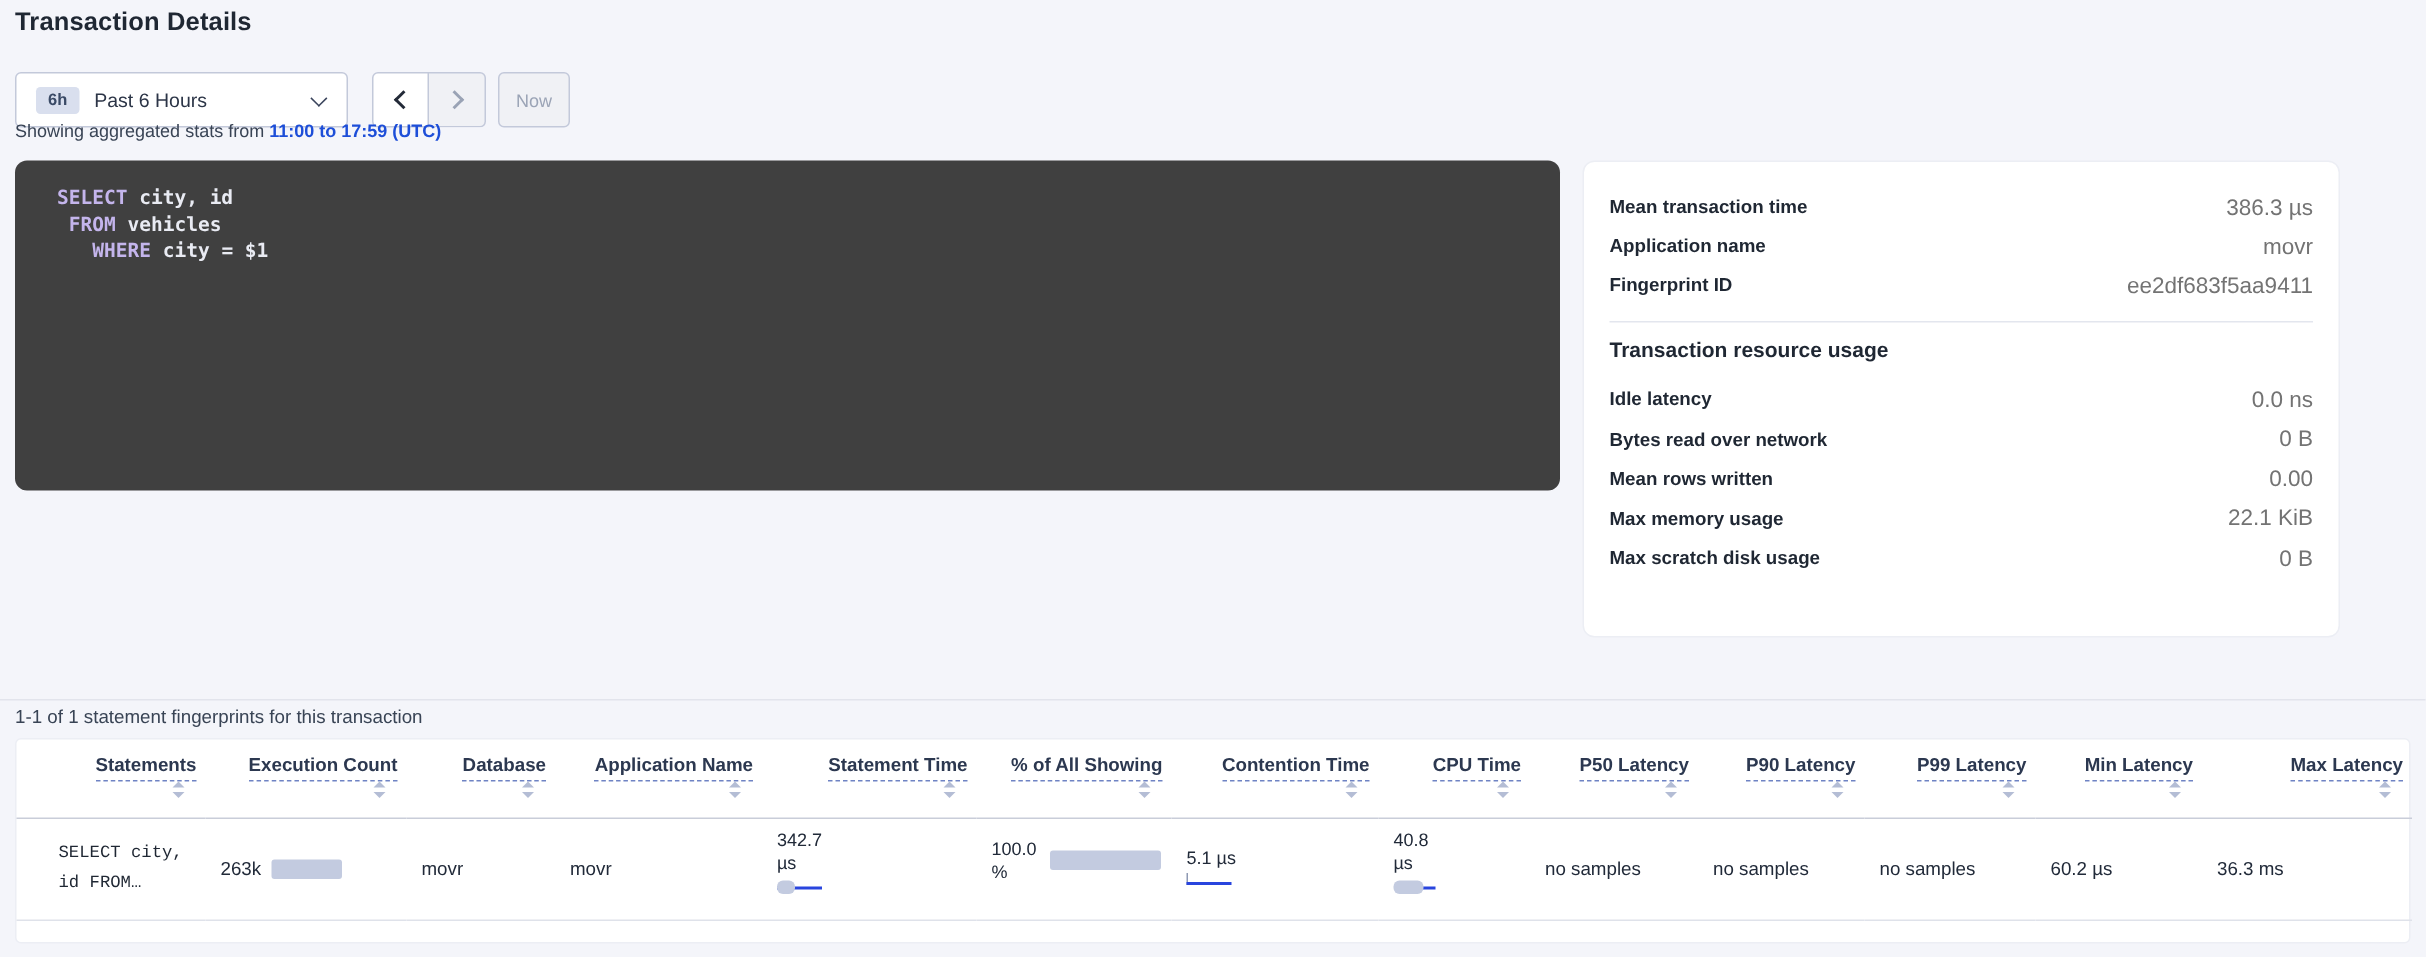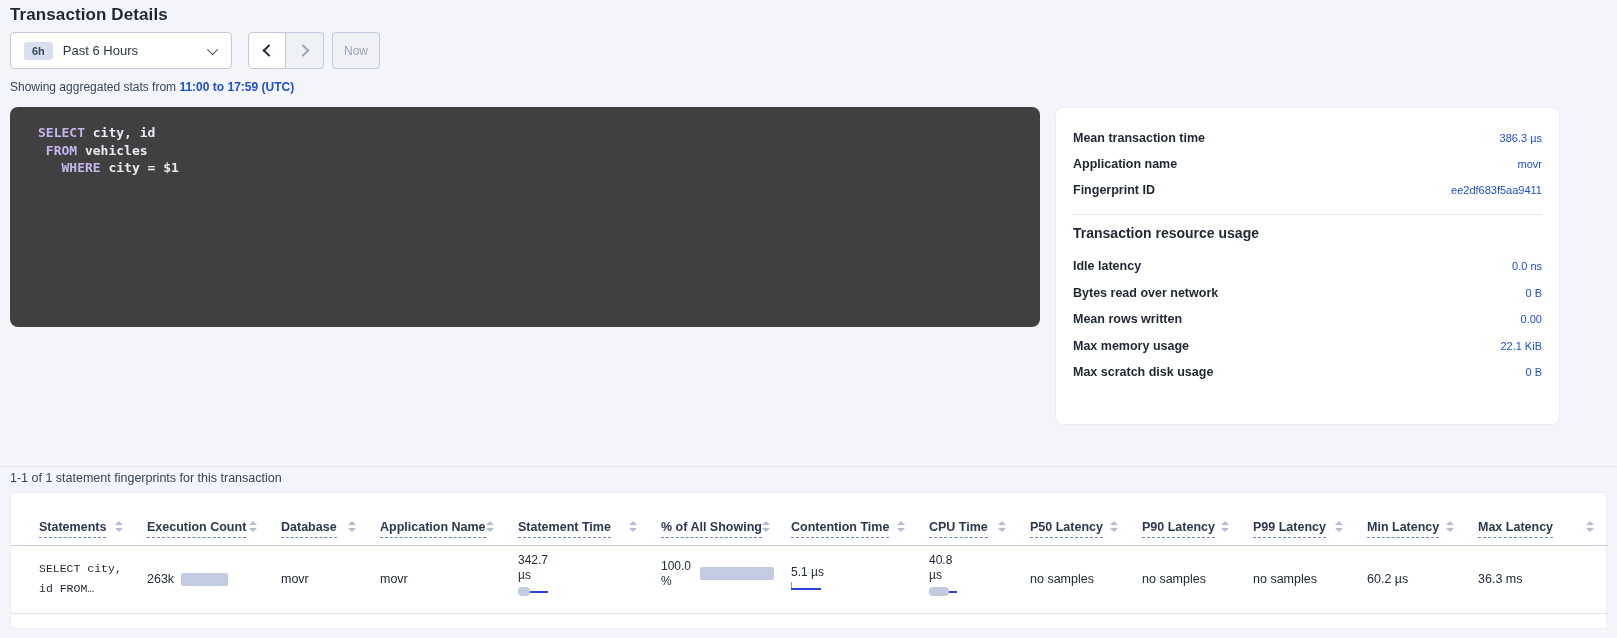--- a/index.html
+++ b/index.html
@@ -9,21 +9,21 @@
     font-family:"Liberation Sans", sans-serif;
     color:#212a39;
     position:relative;
     overflow:hidden;
   }
   .page-title {
     position:absolute; left:10px; top:5px;
     font-size:17px; font-weight:700; color:#1f2733; letter-spacing:.1px;
   }
   
-  .controls { position:absolute; left:10px; top:32px; display:flex; }
+  .controls { position:absolute; left:10px; top:48px; display:flex; }
   .time-dropdown {
     width:222px; height:37px; background:#fff;
     border:1px solid #c3c9da; border-radius:4px;
     display:flex; align-items:center; padding:0 13px; gap:10px; cursor:pointer;
   }
   .time-badge {
     background:#d9dfee; color:#3a4a66; font-size:11px; font-weight:700;
     padding:3px 8px; border-radius:3px;
   }
   .time-label { font-size:13px; color:#2c3547; }
@@ -63,37 +63,37 @@
 
   
   .summary-card {
     position:absolute; left:1055px; top:107px; width:505px; height:318px;
     background:#fff; border-radius:8px; border:1px solid #eceef4;
     padding:17px 17px 0 17px;
   }
   .kv-row { display:flex; justify-content:space-between; align-items:center; height:26px; }
   .kv-row.tall { height:26.5px; }
   .kv-label { font-size:12.5px; font-weight:700; color:#1f2733; }
-  .kv-value { font-size:11px; color:#1d4ed8; }
+  .kv-value { font-size:15px; color:#737373; }
   .summary-divider { border:none; border-top:1px solid #e3e6ee; margin:11px 0 10px 0; }
   .resource-title { font-size:14px; font-weight:700; color:#1f2733; margin:4px 0 12px 0; }
 
   
   .section-divider { position:absolute; left:0; top:466px; width:1617px; border-top:1px solid #e2e4ec; }
   .fingerprints-caption { position:absolute; left:10px; top:471px; font-size:12.5px; color:#394455; }
 
   .table-card {
     position:absolute; left:10px; top:492px; width:1597px; height:137px;
     background:#fff; border-radius:4px; border:1px solid #eceef4;
   }
   table { border-collapse:collapse; table-layout:fixed; width:1597px; }
   th, td { text-align:left; font-weight:normal; padding:0 6px 0 10px; }
   th:first-child, td:first-child { padding-left:28px; }
   thead th { height:52px; vertical-align:bottom; padding-bottom:7px; border-bottom:1px solid #c9cdd9; }
-  .th-inner { display:flex; align-items:flex-end; justify-content:space-between; cursor:pointer; }
+  .th-inner { display:flex; align-items:flex-end; justify-content:space-between; cursor:pointer;flex-direction:column; }
   .th-label {
     font-size:12.5px; font-weight:700; color:#2c3850;
     border-bottom:1px dashed #6f83c4; padding-bottom:3px; white-space:nowrap;
   }
   .sort-icon { display:flex; flex-direction:column; gap:2.5px; margin:0 8px 6px 0; }
   .sort-icon i { display:block; width:0; height:0; border-left:4px solid transparent; border-right:4px solid transparent; }
   .sort-icon .up   { border-bottom:4px solid #b4bdd5; }
   .sort-icon .down { border-top:4px solid #b4bdd5; }
   tbody td { height:68px; vertical-align:middle; border-bottom:1px solid #dfe2ea; font-size:12.5px; color:#212a39; }
   td.topcell { vertical-align:top; padding-top:7px; }

